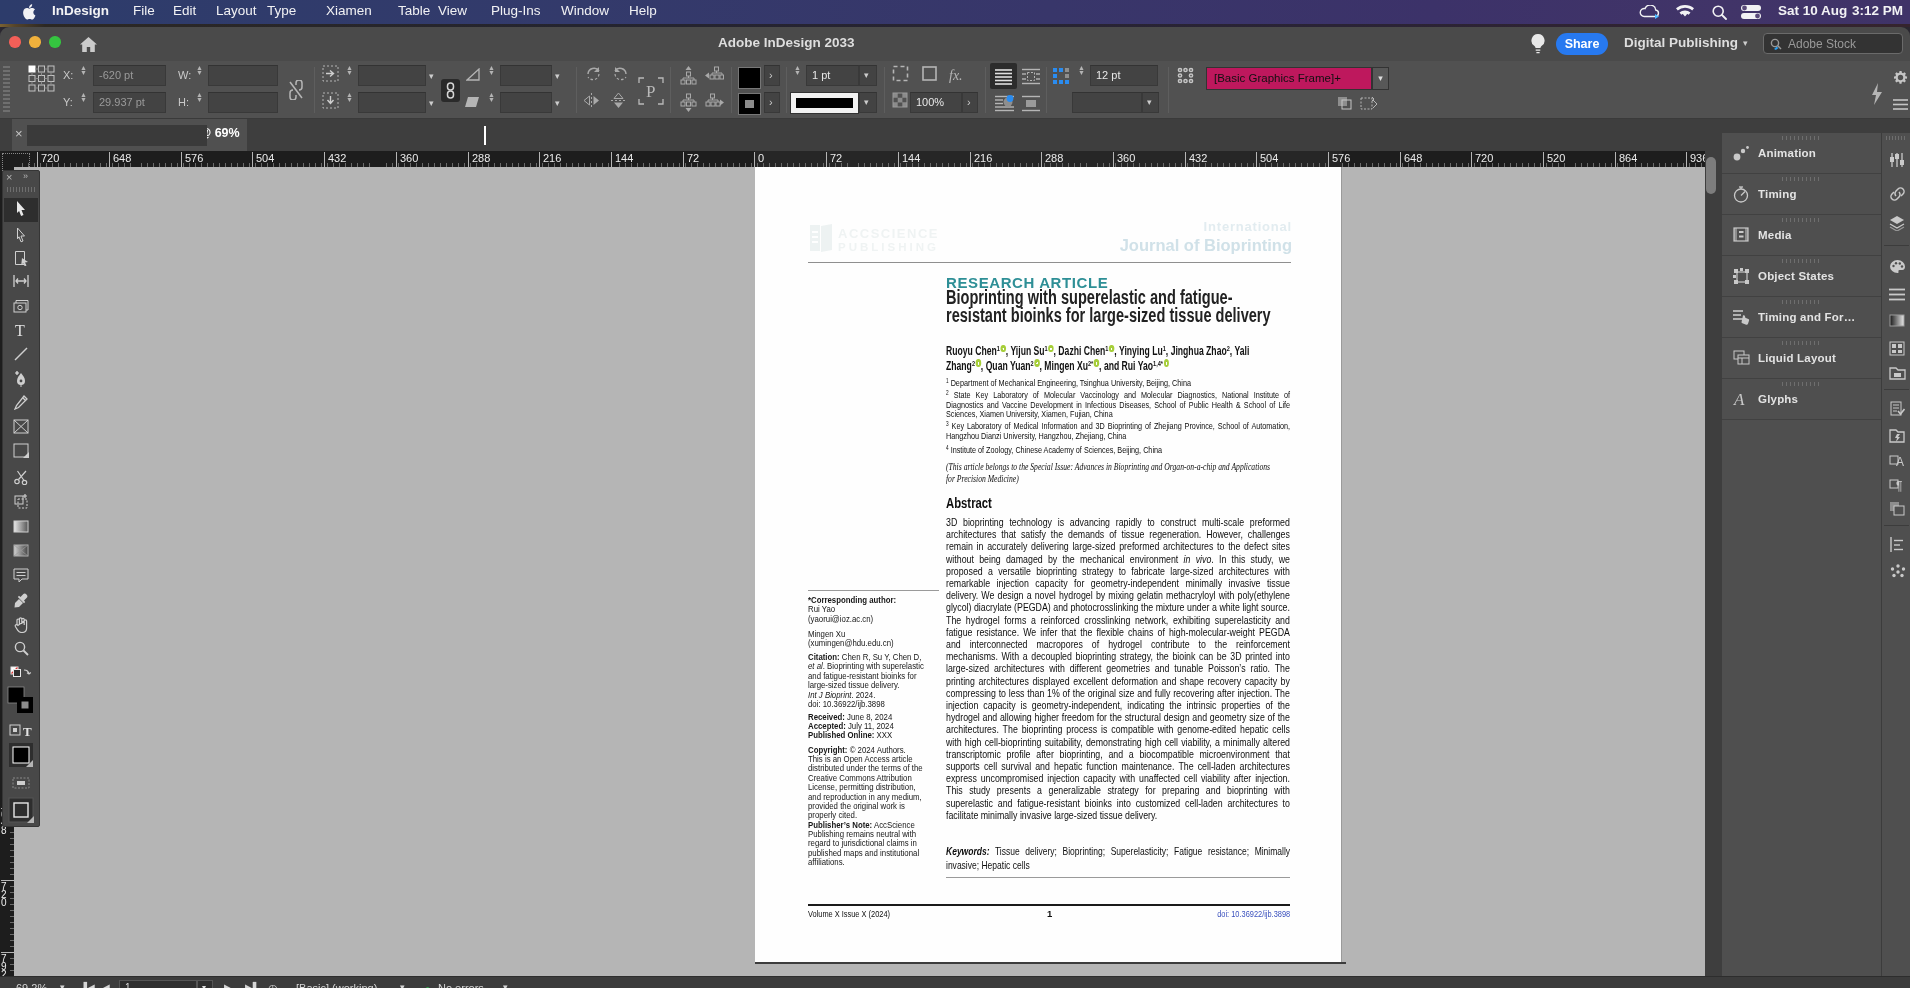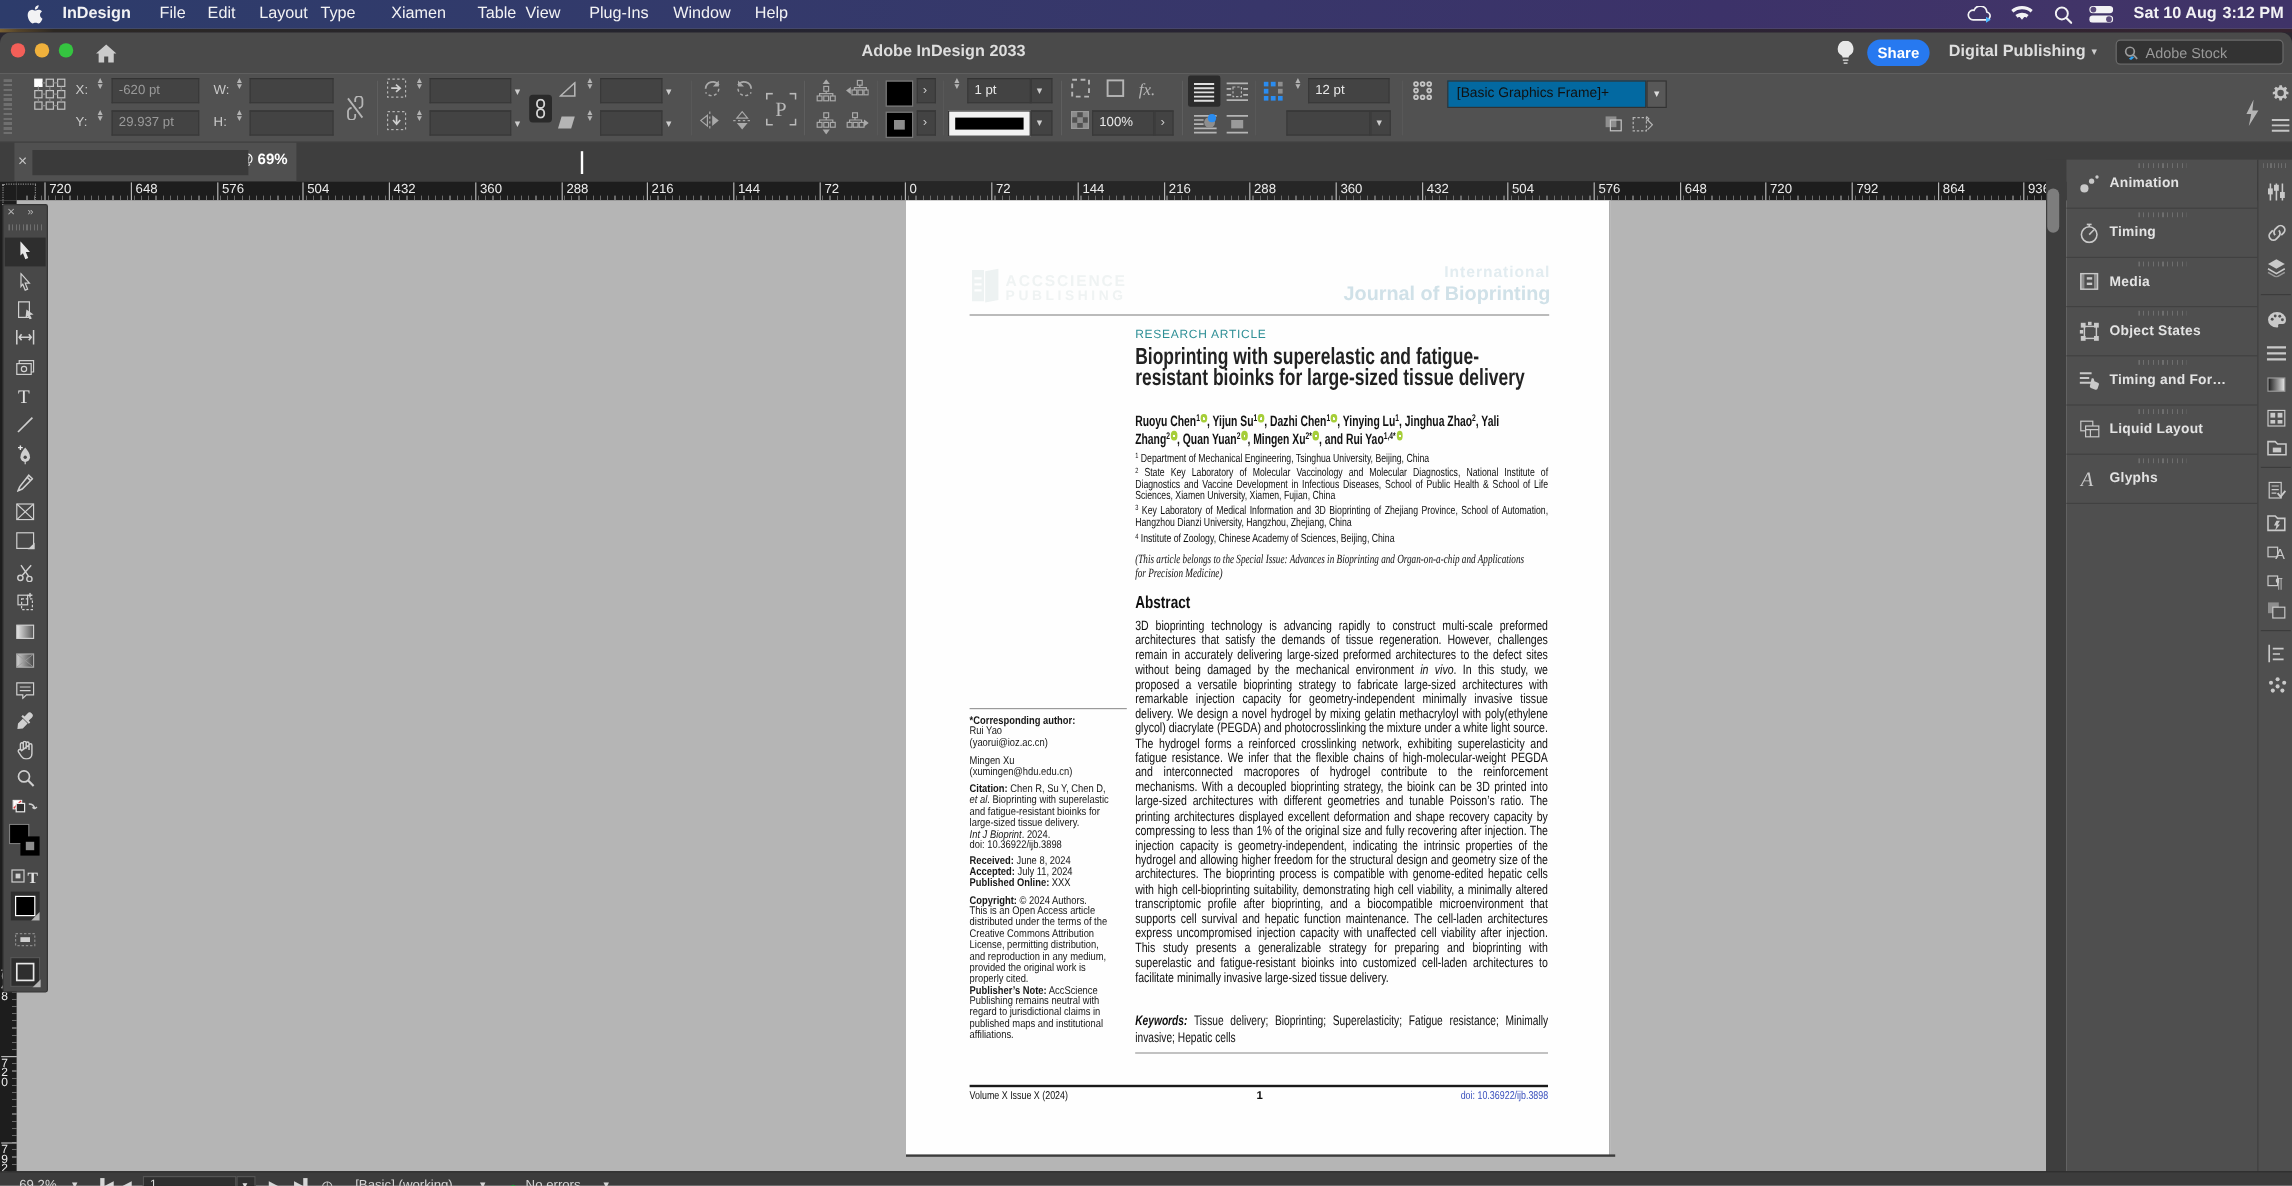--- a/index.html
+++ b/index.html
@@ -374,21 +374,21 @@
           <circle cx="3" cy="3" r="1.6"></circle>
           <circle cx="8.5" cy="3" r="1.6"></circle>
           <circle cx="14" cy="3" r="1.6"></circle>
           <circle cx="3" cy="8.5" r="1.6"></circle>
           <circle cx="14" cy="8.5" r="1.6"></circle>
           <circle cx="3" cy="14" r="1.6"></circle>
           <circle cx="8.5" cy="14" r="1.6"></circle>
           <circle cx="14" cy="14" r="1.6"></circle>
         </g>
       </svg>
-    <div style="position:absolute;left:1206px;top:67px;width:166px;height:23px;background:#0369a1;border:1px solid #333;color:#111;font-size:11.5px;line-height:21px;padding-left:7px">[Basic Graphics Frame]+</div>
+    <div style="position:absolute;left:1206px;top:67px;width:166px;height:23px;background:#be185d;border:1px solid #333;color:#111;font-size:11.5px;line-height:21px;padding-left:7px">[Basic Graphics Frame]+</div>
     <div style="position:absolute;left:1372px;top:67px;width:17px;height:23px;background:#585858;border:1px solid #333;color:#ddd;font-size:9px;text-align:center;line-height:21px">▾</div>
     <svg class="r2" style="position:absolute;left:1337px;top:96px" width="16" height="15" viewBox="0 0 16 15">
         <rect x="1" y="1" width="9" height="9" fill="#8e8e8e"></rect>
         <rect x="5" y="4" width="9" height="9" fill="none" stroke="#c5c5c5"></rect>
       </svg>
     <svg class="r2" style="position:absolute;left:1360px;top:96px" width="18" height="15" viewBox="0 0 18 15">
         <rect x="1" y="2" width="11" height="11" fill="none" stroke="#b5b5b5" stroke-dasharray="2 1.5"></rect>
         <path d="M13 4l4 4-4 4" stroke="#b5b5b5" fill="none"></path>
         <path d="M12 1l2 2-2 2" stroke="#b5b5b5" fill="none"></path>
       </svg>
@@ -431,21 +431,21 @@
     <div class="hlab" style="left:812px">72</div>
     <div class="hlab" style="left:884px">144</div>
     <div class="hlab" style="left:956px">216</div>
     <div class="hlab" style="left:1027px">288</div>
     <div class="hlab" style="left:1099px">360</div>
     <div class="hlab" style="left:1171px">432</div>
     <div class="hlab" style="left:1242px">504</div>
     <div class="hlab" style="left:1314px">576</div>
     <div class="hlab" style="left:1386px">648</div>
     <div class="hlab" style="left:1457px">720</div>
-    <div class="hlab" style="left:1529px">792</div>
+    <div class="hlab" style="left:1529px">520</div>
     <div class="hlab" style="left:1601px">864</div>
     <div class="hlab" style="left:1672px">936</div>
   </div>
   <div id="corner"></div>
   <div id="vruler">
     <div style="position:absolute;left:0;top:0;width:14px;height:811px;background:repeating-linear-gradient(180deg,transparent 0 5px,#6a6a6a 5px 5.975px) right top/4px 100% no-repeat;background-position-y:3px"></div>
     <div class="vlab" style="top:641px">6<br>4<br>8</div>
     <div class="vlab" style="top:713px">7<br>2<br>0</div>
     <div class="vlab" style="top:785px">7<br>9<br>2</div>
   </div>
@@ -454,21 +454,21 @@
   <div id="page">
     <svg style="position:absolute;left:53px;top:56px" width="27" height="33" viewBox="0 0 27 33">
         <path fill="#edf2f2" d="M2 2h10v26H2zM13 3l11-2v26l-11 2z"></path>
         <path fill="#fff" d="M4 8h6v2H4zM4 13h6v2H4zM4 18h6v2H4z" opacity=".9"></path>
       </svg>
     <div class="pc" style="left:83px;top:59px;color:#eff3f3;font-size:13px;font-weight:bold;letter-spacing:1.5px">ACCSCIENCE</div>
     <div class="pc" style="left:83px;top:74px;color:#eff3f3;font-size:11.5px;font-weight:bold;letter-spacing:3px">PUBLISHING</div>
     <div class="pc" style="left:237px;top:52px;width:300px;text-align:right;color:#e2ecf0;font-size:13px;font-weight:bold;letter-spacing:.8px">International</div>
     <div class="pc" style="left:237px;top:69px;width:300px;text-align:right;color:#d0e1e8;font-size:16.5px;font-weight:bold">Journal of Bioprinting</div>
     <div class="pc" style="left:53px;top:95px;width:483px;height:1px;background:#8f8f8f"></div>
-    <div class="pc" style="left:191px;top:107px;color:#2e8f96;font-size:10px;font-weight:normal;letter-spacing:.6px">RESEARCH ARTICLE</div>
+    <div class="pc" style="left:191px;top:107px;color:#2e8f96;font-size:15px;font-weight:bold;letter-spacing:.6px">RESEARCH ARTICLE</div>
     <div class="pc jx" id="ttl" style="left:191px;top:121px;font-size:19.5px;font-weight:bold;line-height:18.2px;color:#222;transform:scaleX(.747);white-space:nowrap">Bioprinting with superelastic and fatigue-<br>resistant bioinks for large-sized tissue delivery</div>
     <div class="pc jx" id="auth" style="left:191px;top:178px;font-size:12.5px;font-weight:bold;line-height:13.8px;color:#111;transform:scaleX(.69);white-space:nowrap">Ruoyu Chen<sup>1</sup><span class="orc"></span>, Yijun Su<sup>1</sup><span class="orc"></span>, Dazhi Chen<sup>1</sup><span class="orc"></span>, Yinying Lu<sup>1</sup>, Jinghua Zhao<sup>2</sup>, Yali<br>Zhang<sup>2</sup><span class="orc"></span>, Quan Yuan<sup>2</sup><span class="orc"></span>, Mingen Xu<sup>2*</sup><span class="orc"></span>, and Rui Yao<sup>1,4*</sup><span class="orc"></span></div>
     <div class="pc jx" style="left:191px;top:209.5px;font-size:9.8px;transform:scaleX(.74);white-space:nowrap"><sup>1</sup> Department of Mechanical Engineering, Tsinghua University, Beijing, China</div>
     <div class="pc jx" style="left:191px;top:222.5px;font-size:9.8px;line-height:9.4px;width:465px;text-align:justify;transform:scaleX(.74)"><sup>2</sup> State Key Laboratory of Molecular Vaccinology and Molecular Diagnostics, National Institute of Diagnostics and Vaccine Development in Infectious Diseases, School of Public Health &amp; School of Life Sciences, Xiamen University, Xiamen, Fujian, China</div>
     <div class="pc jx" style="left:191px;top:254px;font-size:9.8px;line-height:9.4px;width:465px;text-align:justify;transform:scaleX(.74)"><sup>3</sup> Key Laboratory of Medical Information and 3D Bioprinting of Zhejiang Province, School of Automation, Hangzhou Dianzi University, Hangzhou, Zhejiang, China</div>
     <div class="pc jx" style="left:191px;top:277px;font-size:9.8px;transform:scaleX(.74);white-space:nowrap"><sup>4</sup> Institute of Zoology, Chinese Academy of Sciences, Beijing, China</div>
     <div class="pc jx" style="left:191px;top:293.5px;font-size:10.5px;line-height:12.2px;font-family:'Liberation Serif',serif;font-style:italic;transform:scaleX(.728);white-space:nowrap">(This article belongs to the Special Issue: Advances in Bioprinting and Organ-on-a-chip and Applications<br>for Precision Medicine)</div>
     <div class="pc jx" style="left:191px;top:328px;font-size:14.5px;font-weight:bold;transform:scaleX(.78)">Abstract</div>
     <div class="pc jx" id="abst" style="left:191px;top:349px;font-size:11.2px;line-height:12.2px;width:437px;text-align:justify;transform:scaleX(.787)">3D bioprinting technology is advancing rapidly to construct multi-scale preformed architectures that satisfy the demands of tissue regeneration. However, challenges remain in accurately delivering large-sized preformed architectures to the defect sites without being damaged by the mechanical environment <i>in vivo</i>. In this study, we proposed a versatile bioprinting strategy to fabricate large-sized architectures with remarkable injection capacity for geometry-independent minimally invasive tissue delivery. We design a novel hydrogel by mixing gelatin methacryloyl with poly(ethylene glycol) diacrylate (PEGDA) and photocrosslinking the mixture under a white light source. The hydrogel forms a reinforced crosslinking network, exhibiting superelasticity and fatigue resistance. We infer that the flexible chains of high-molecular-weight PEGDA and interconnected macropores of hydrogel contribute to the reinforcement mechanisms. With a decoupled bioprinting strategy, the bioink can be 3D printed into large-sized architectures with different geometries and tunable Poisson’s ratio. The printing architectures displayed excellent deformation and shape recovery capacity by compressing to less than 1% of the original size and fully recovering after injection. The injection capacity is geometry-independent, indicating the intrinsic properties of the hydrogel and allowing higher freedom for the structural design and geometry size of the architectures. The bioprinting process is compatible with genome-edited hepatic cells with high cell-bioprinting suitability, demonstrating high cell viability, a minimally altered transcriptomic profile after bioprinting, and a biocompatible microenvironment that supports cell survival and hepatic function maintenance. The cell-laden architectures express uncompromised injection capacity with unaffected cell viability after injection. This study presents a generalizable strategy for preparing and bioprinting with superelastic and fatigue-resistant bioinks into customized cell-laden architectures to facilitate minimally invasive large-sized tissue delivery.</div>
     <div class="pc jx" id="kw" style="left:191px;top:676.5px;font-size:11.5px;line-height:14.6px;width:465px;text-align:justify;transform:scaleX(.74)"><b><i>Keywords:</i></b> Tissue delivery; Bioprinting; Superelasticity; Fatigue resistance; Minimally invasive; Hepatic cells</div>

